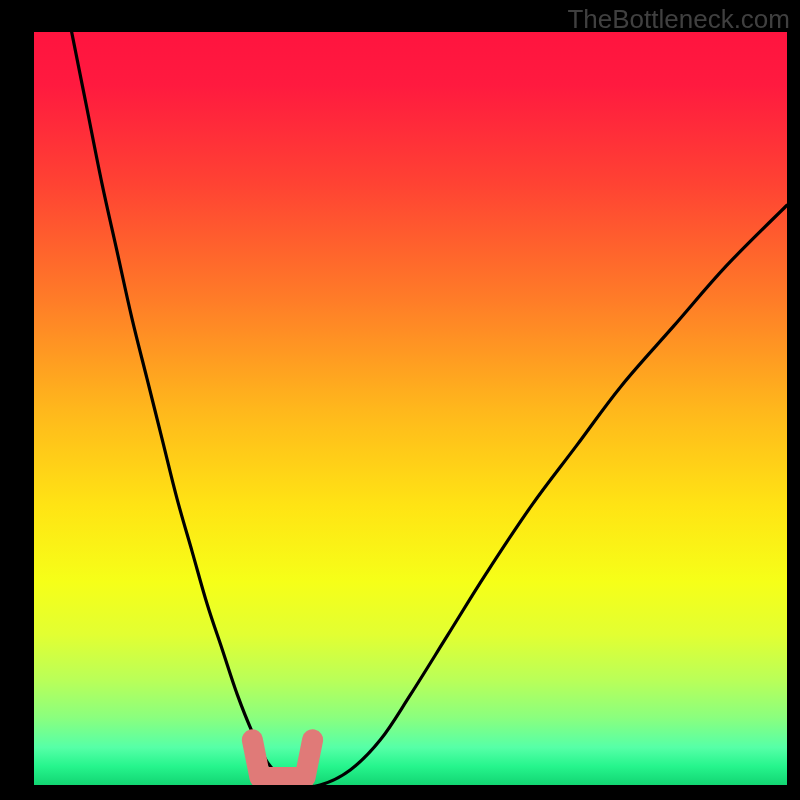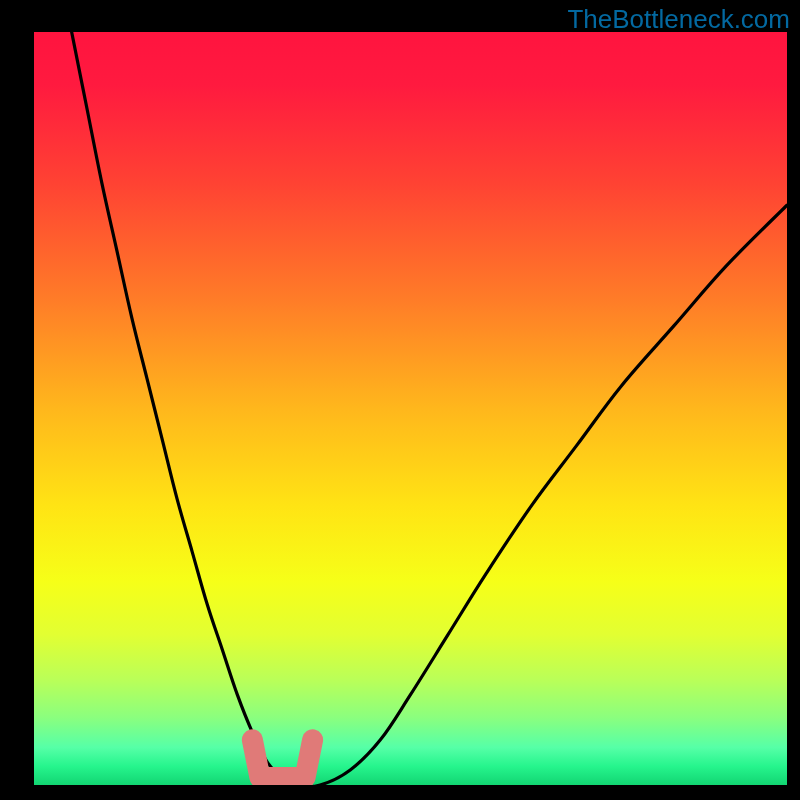--- a/index.html
+++ b/index.html
@@ -16,21 +16,21 @@
     left: 0; top: 0;
     width: 800px;
     height: 800px;
   }
   .watermark {
     position: absolute;
     top: 4px;
     right: 10px;
     font-family: Arial, Helvetica, sans-serif;
     font-size: 26px;
-    color: #0369a1;
+    color: #404040;
     letter-spacing: 0px;
     font-weight: 400;
   }
 </style>
 </head>
 <body>
 
 <svg class="stage" viewBox="0 0 800 800">
   <defs>
     <linearGradient id="bg-grad" x1="0" y1="0" x2="0" y2="1">

